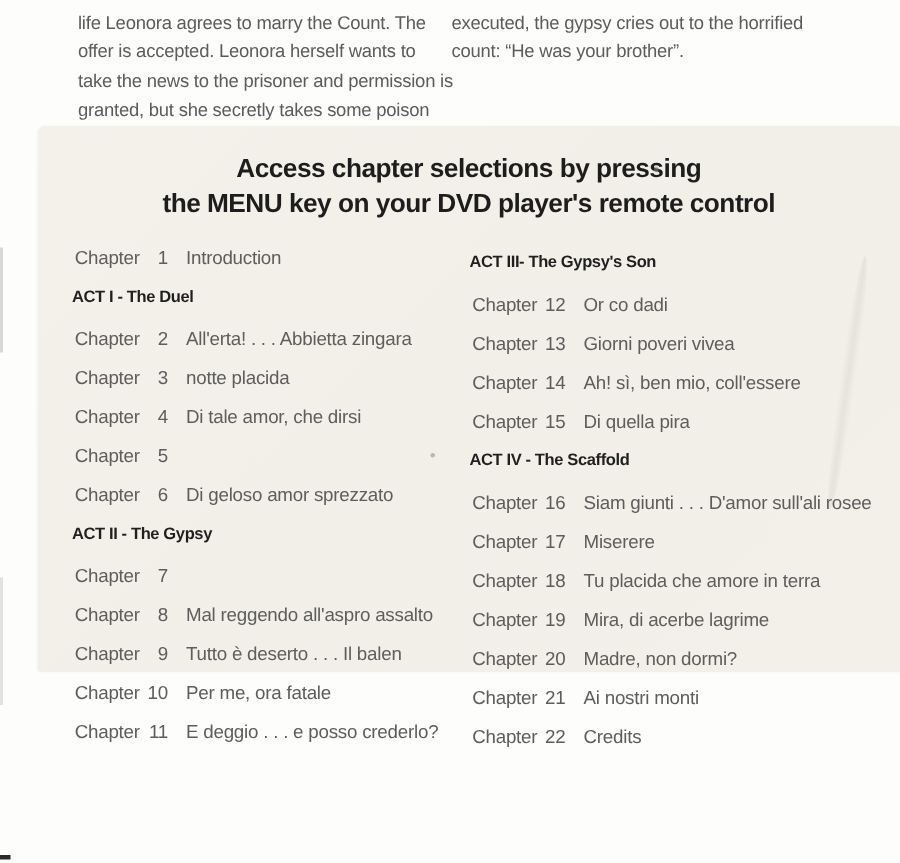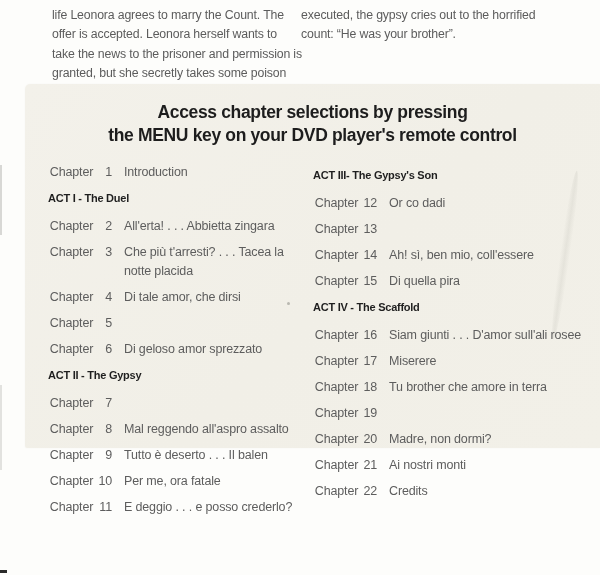--- a/index.html
+++ b/index.html
@@ -140,21 +140,20 @@
           <span class="ch-label">Chapter</span>
           <span class="ch-num">2</span>
           <span class="ch-title">
             <div>All'erta! . . . Abbietta zingara</div>
           </span>
         </div>
         <div class="row">
           <span class="ch-label">Chapter</span>
           <span class="ch-num">3</span>
           <span class="ch-title">
-            <div>Che più t'arresti? . . . Tacea la</div>
             <div>notte placida</div>
           </span>
         </div>
         <div class="row">
           <span class="ch-label">Chapter</span>
           <span class="ch-num">4</span>
           <span class="ch-title">
             <div>Di tale amor, che dirsi</div>
           </span>
         </div>
@@ -208,20 +207,23 @@
         <div class="row">
           <span class="ch-label">Chapter</span>
           <span class="ch-num">12</span>
           <span class="ch-title">
             <div>Or co dadi</div>
           </span>
         </div>
         <div class="row">
           <span class="ch-label">Chapter</span>
           <span class="ch-num">13</span>
+          <span class="ch-title">
+            <div>Giorni poveri vivea</div>
+          </span>
         </div>
         <div class="row">
           <span class="ch-label">Chapter</span>
           <span class="ch-num">14</span>
           <span class="ch-title">
             <div>Ah! sì, ben mio, coll'essere</div>
           </span>
         </div>
         <div class="row">
           <span class="ch-label">Chapter</span>
@@ -242,26 +244,29 @@
           <span class="ch-label">Chapter</span>
           <span class="ch-num">17</span>
           <span class="ch-title">
             <div>Miserere</div>
           </span>
         </div>
         <div class="row">
           <span class="ch-label">Chapter</span>
           <span class="ch-num">18</span>
           <span class="ch-title">
-            <div>Tu brother che amore in terra</div>
+            <div>Tu placida che amore in terra</div>
           </span>
         </div>
         <div class="row">
           <span class="ch-label">Chapter</span>
           <span class="ch-num">19</span>
+          <span class="ch-title">
+            <div>Mira, di acerbe lagrime</div>
+          </span>
         </div>
         <div class="row">
           <span class="ch-label">Chapter</span>
           <span class="ch-num">20</span>
           <span class="ch-title">
             <div>Madre, non dormi?</div>
           </span>
         </div>
         <div class="row">
           <span class="ch-label">Chapter</span>

